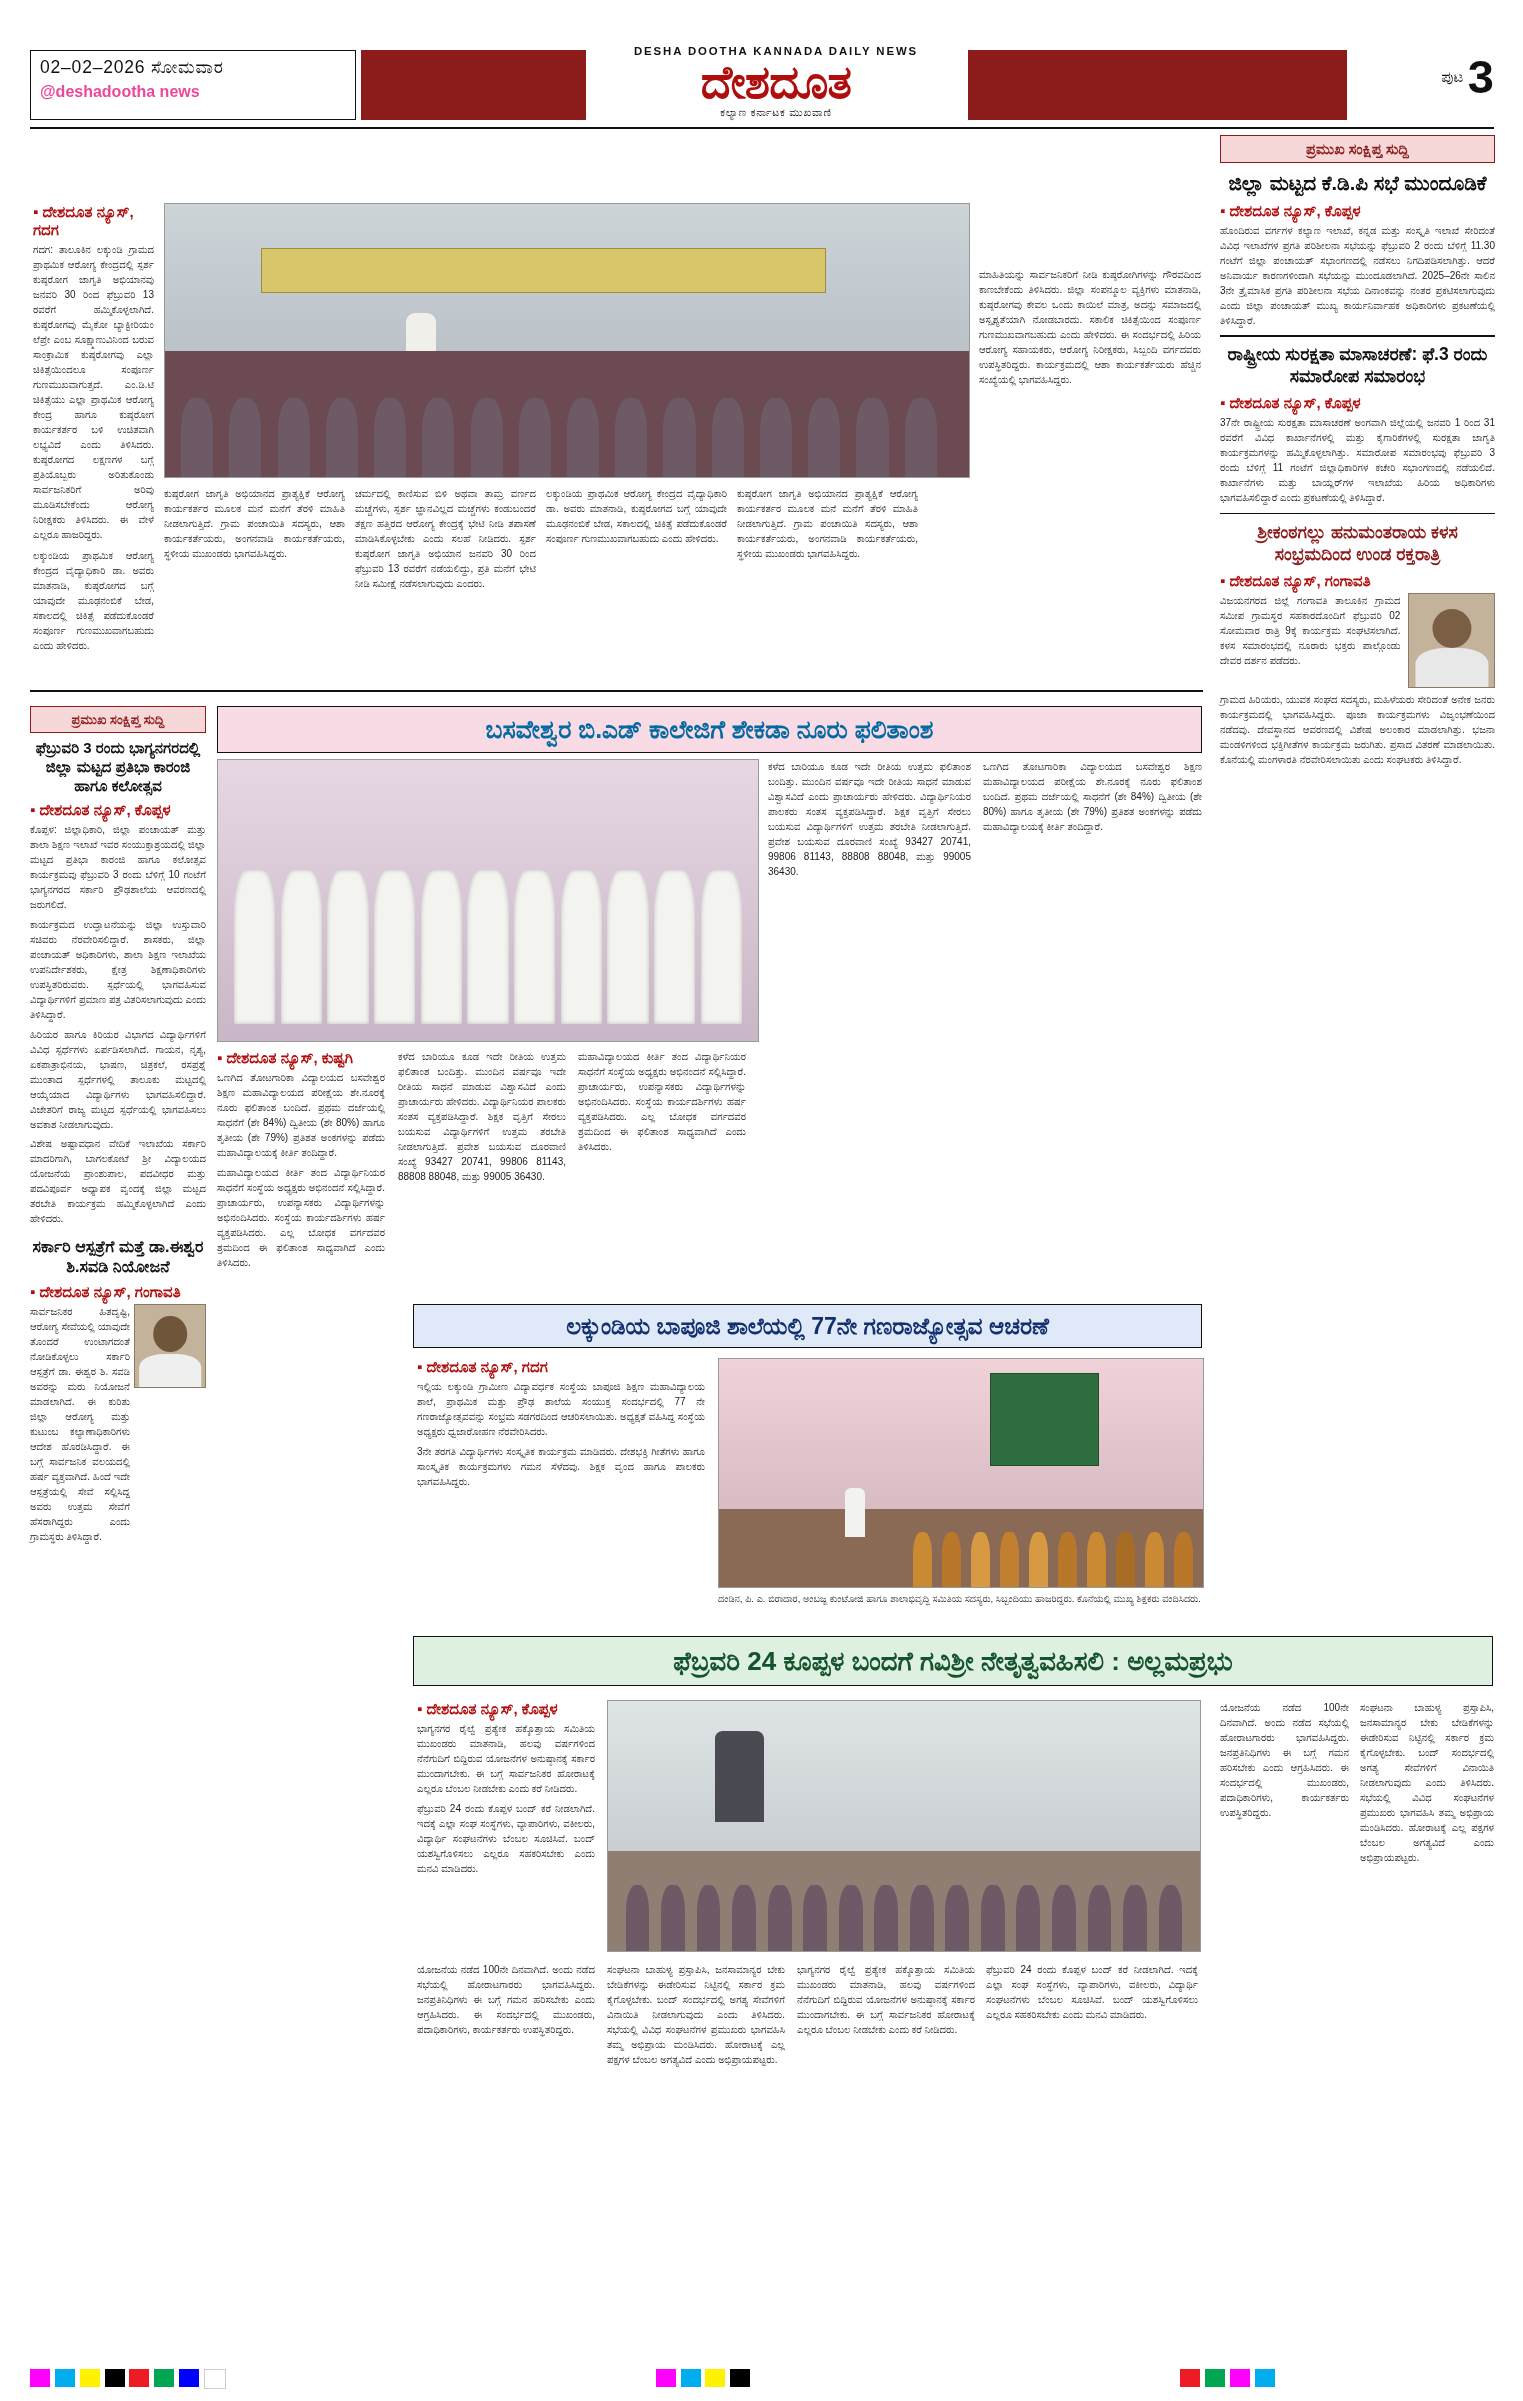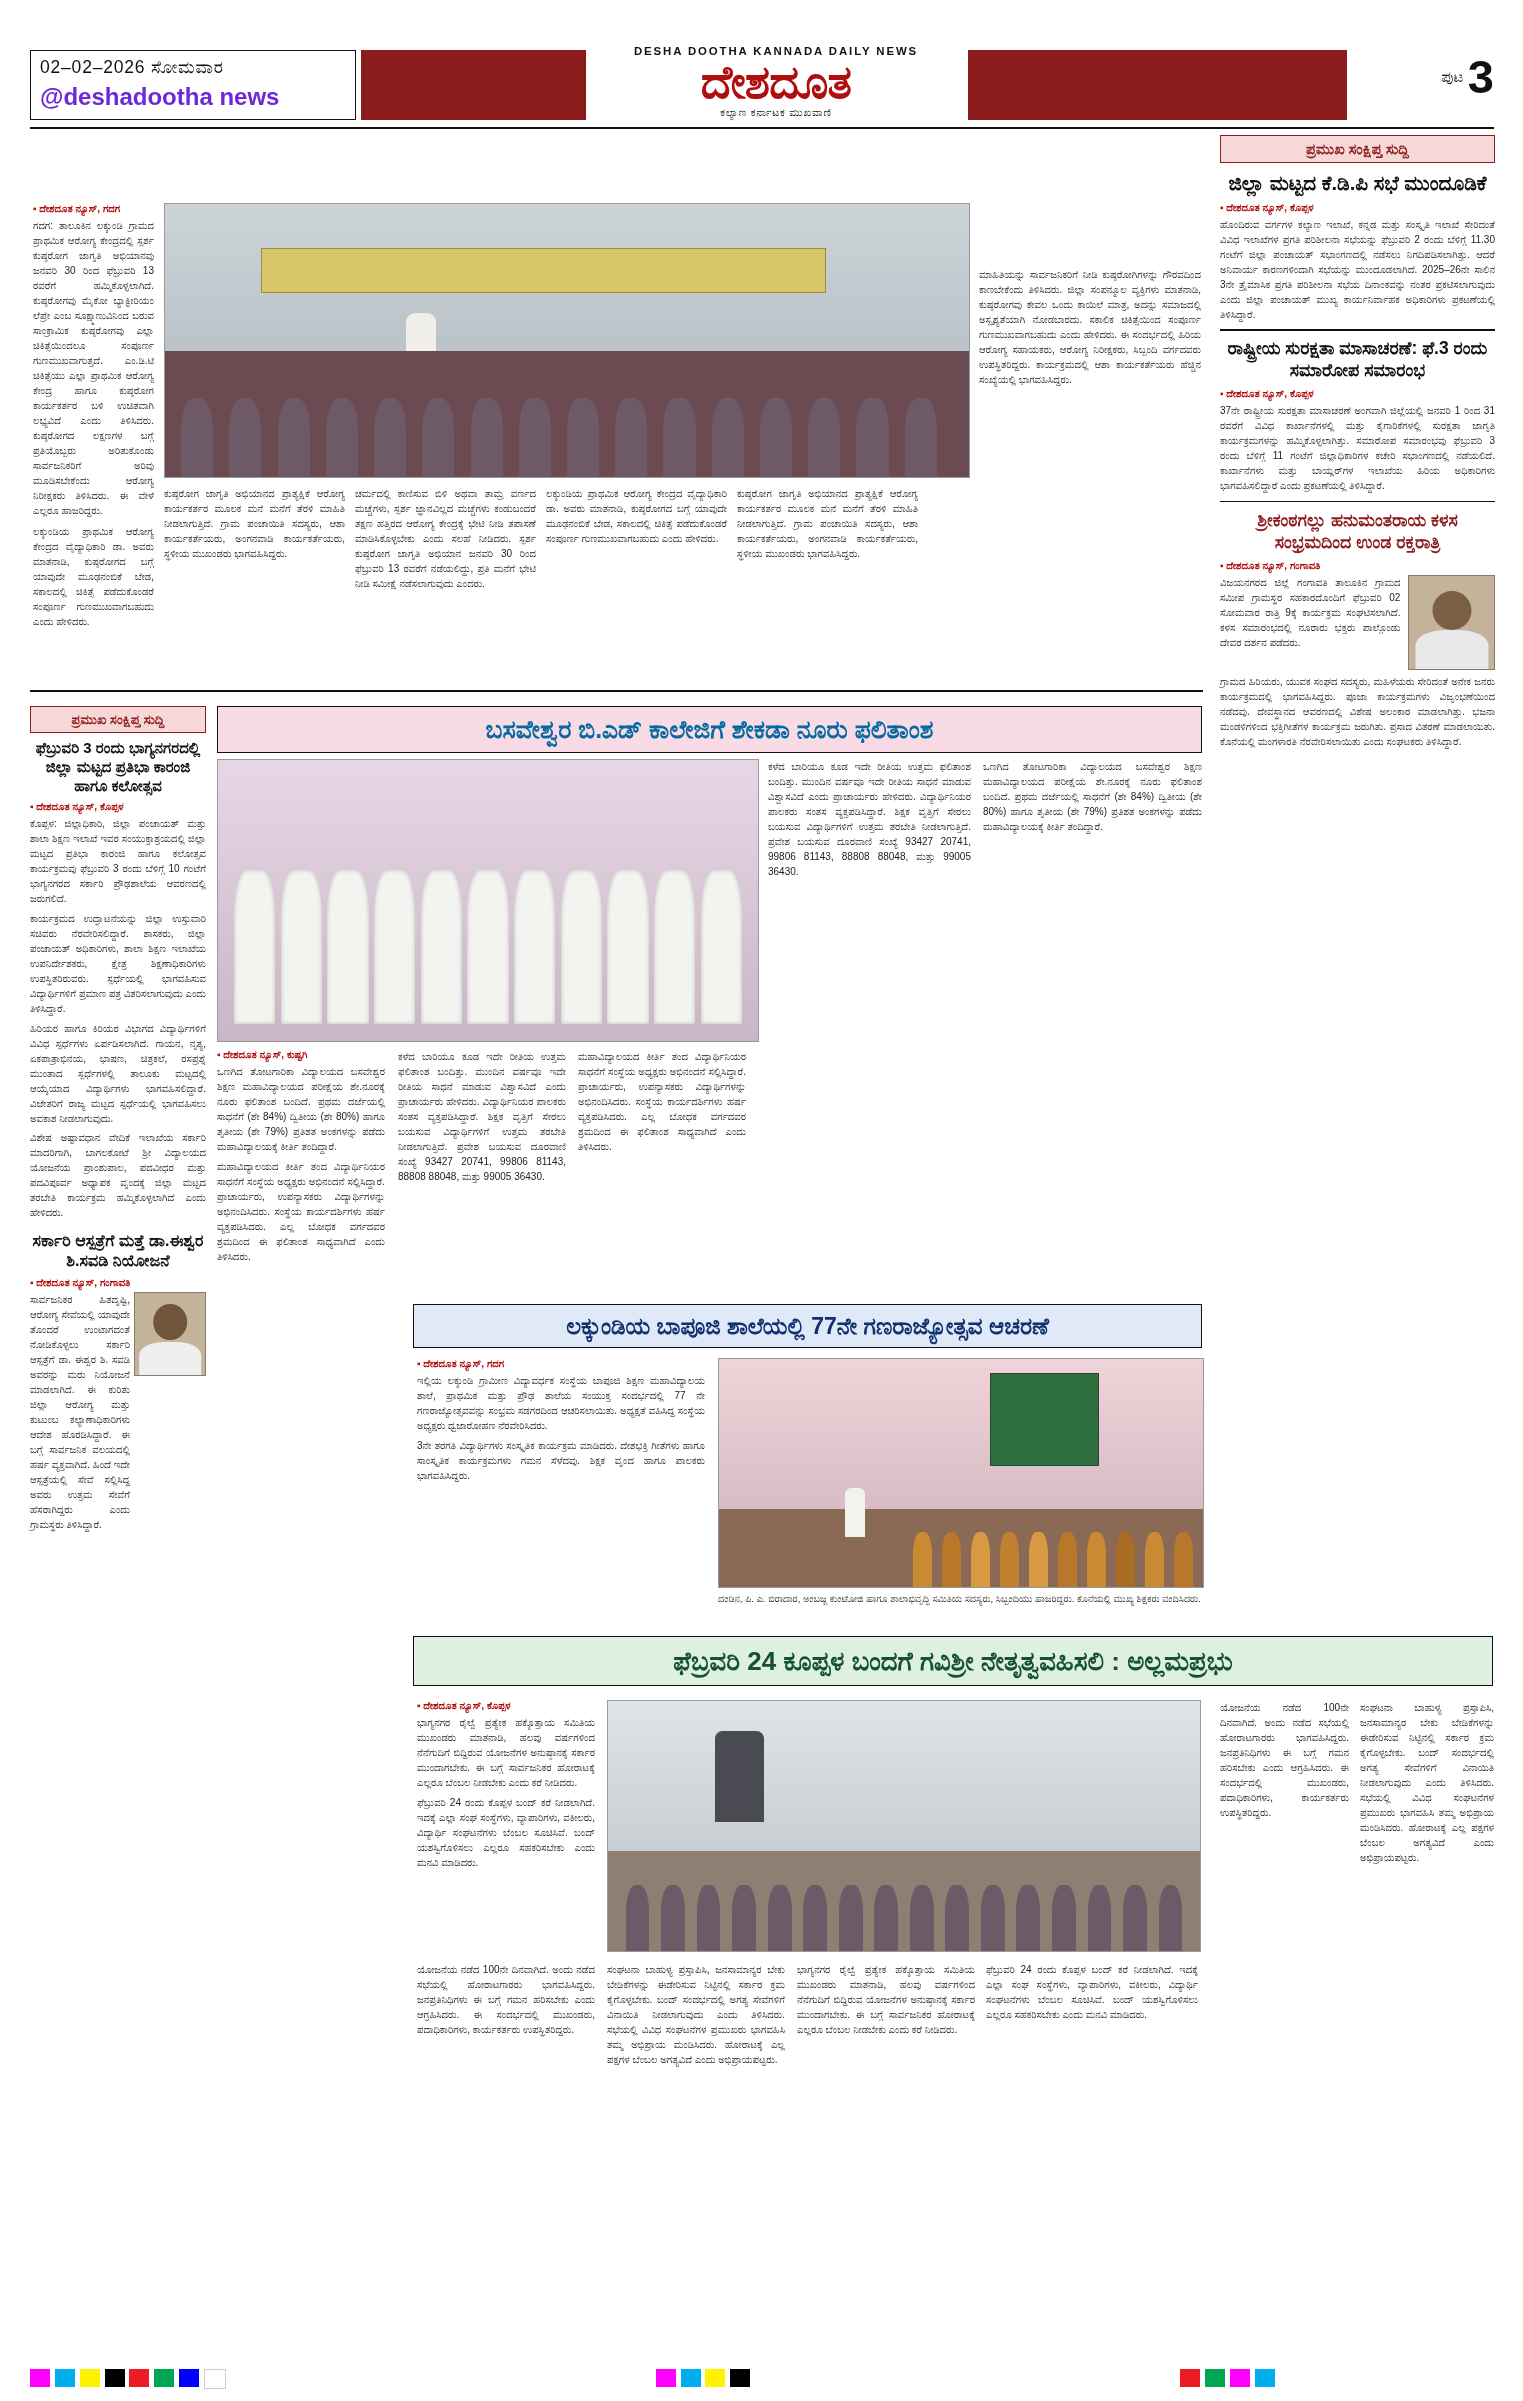--- a/index.html
+++ b/index.html
@@ -5,34 +5,34 @@
   html,body{margin:0;padding:0;background:#d8d8d8;}
   body{font-family:"Liberation Sans", sans-serif;}
   .page{
     width:1524px;height:2401px;background:#ffffff;position:relative;
     box-sizing:border-box;padding:0;margin:0 auto;overflow:hidden;
   }
   
   .masthead{position:absolute;left:30px;top:50px;width:1464px;height:70px;}
   .mast-left{position:absolute;left:0;top:0;width:326px;height:70px;border:1.5px solid #111;box-sizing:border-box;padding:6px 9px;}
   .mast-date{font-size:17.5px;letter-spacing:0.8px;color:#111;}
-  .mast-handle{font-size:24px;color:#6d28d9;margin-top:4.6px;font-weight:bold;}
+  .mast-handle{font-size:16px;color:#ec4899;margin-top:4.6px;font-weight:bold;}
   .mast-bar{position:absolute;left:331px;top:0;width:225px;height:70px;background:#8c1b1b;}
   .mast-bar2{position:absolute;left:938px;top:0;width:379px;height:70px;background:#8c1b1b;}
   .mast-center{position:absolute;left:558px;top:-4.6px;width:376px;text-align:center;}
   .mast-eng{font-size:11.4px;letter-spacing:1.9px;color:#111;font-weight:bold;margin-bottom:1.5px;}
   .mast-title{font-size:46px;color:#b00d0d;font-weight:bold;line-height:1.0;letter-spacing:-0.8px;}
   .mast-sub{font-size:10.6px;color:#111;margin-top:1.5px;letter-spacing:0.8px;}
   .mast-right{position:absolute;right:0;top:3px;text-align:right;color:#111;}
   .mast-page-label{display:inline-block;font-size:15px;vertical-align:middle;padding-right:4.6px;}
   .mast-page-num{display:inline-block;font-size:47px;font-weight:bold;vertical-align:middle;line-height:1;}
   .rule{position:absolute;left:30px;width:1464px;height:2.3px;background:#111;}
   
   .col-text{font-size:10px;line-height:1.5;color:#1a1a1a;text-align:justify;}
-  .byline{color:#b00d0d;font-size:10px;font-weight:bold;margin-bottom:3px;}
+  .byline{color:#b00d0d;font-size:15px;font-weight:bold;margin-bottom:3px;}
   
   .headline-box{border:1.5px solid #111;box-sizing:border-box;display:flex;align-items:center;justify-content:center;text-align:center;}
   .headline-1{position:absolute;left:30px;top:135px;width:1173px;height:56px;}
   .headline-1 .h{font-size:30px;font-weight:bold;color:#111;letter-spacing:0px;}
   .photo{background:#b9c4ca;border:0.8px solid #999;position:relative;overflow:hidden;}
   .photo .ph-inner{position:absolute;inset:0;}
   
   .rail{position:absolute;left:1220px;top:135px;width:275px;}
   .rail-hdr{background:#f6d8d8;border:1.5px solid #8c1b1b;box-sizing:border-box;text-align:center;font-size:14.4px;font-weight:bold;color:#8c1b1b;padding:4.6px 0;}
   .rail-title{font-size:20px;font-weight:bold;color:#111;text-align:center;line-height:1.25;margin:7.6px 0 6px;}

